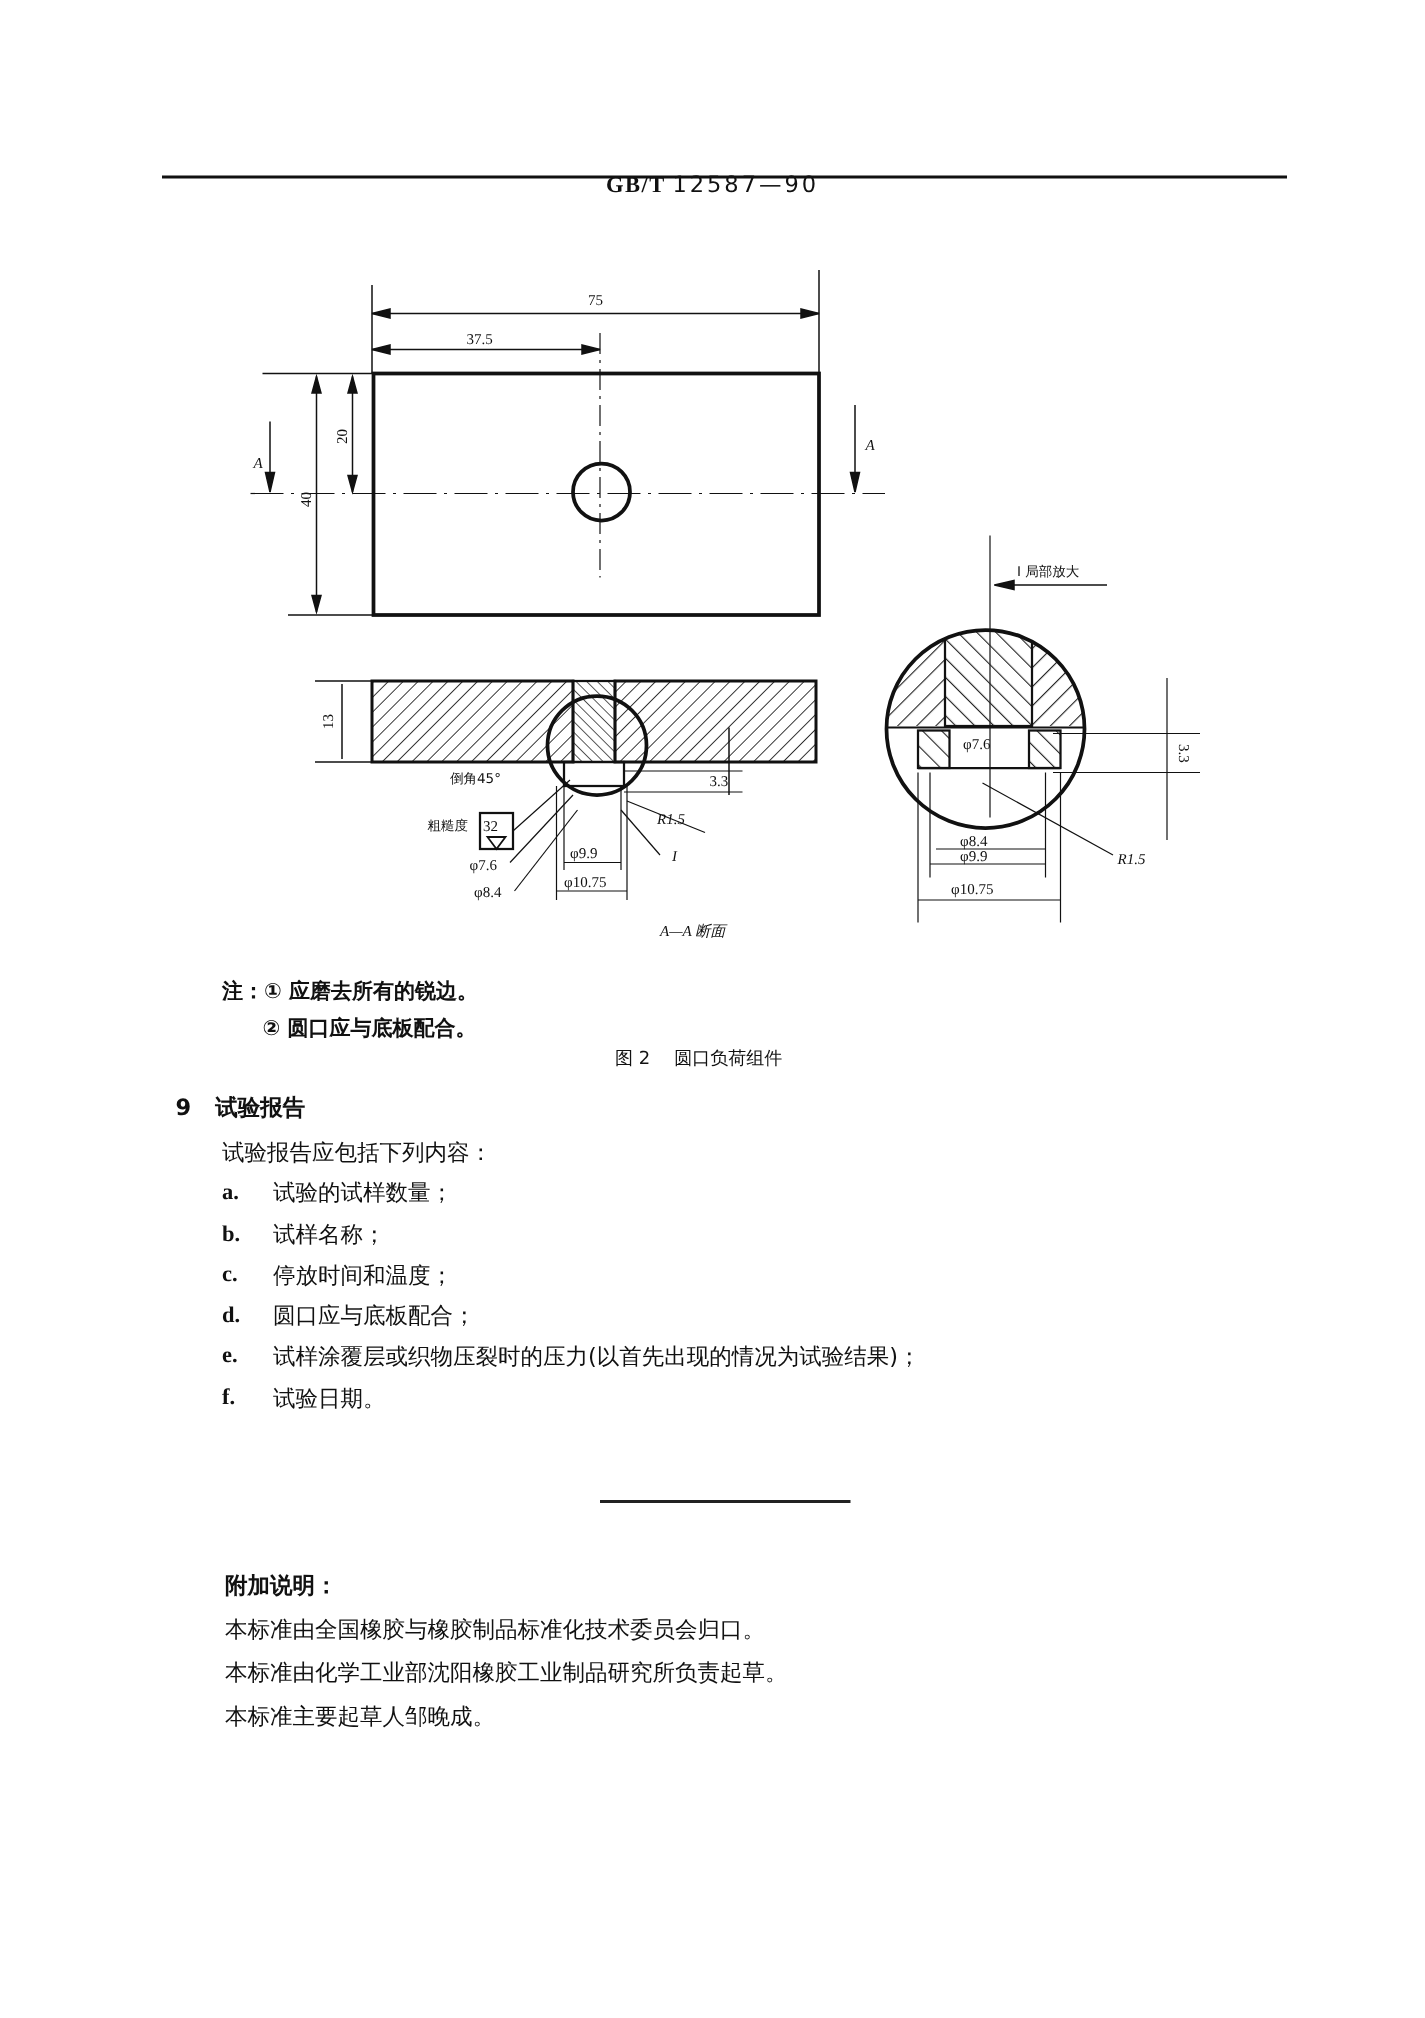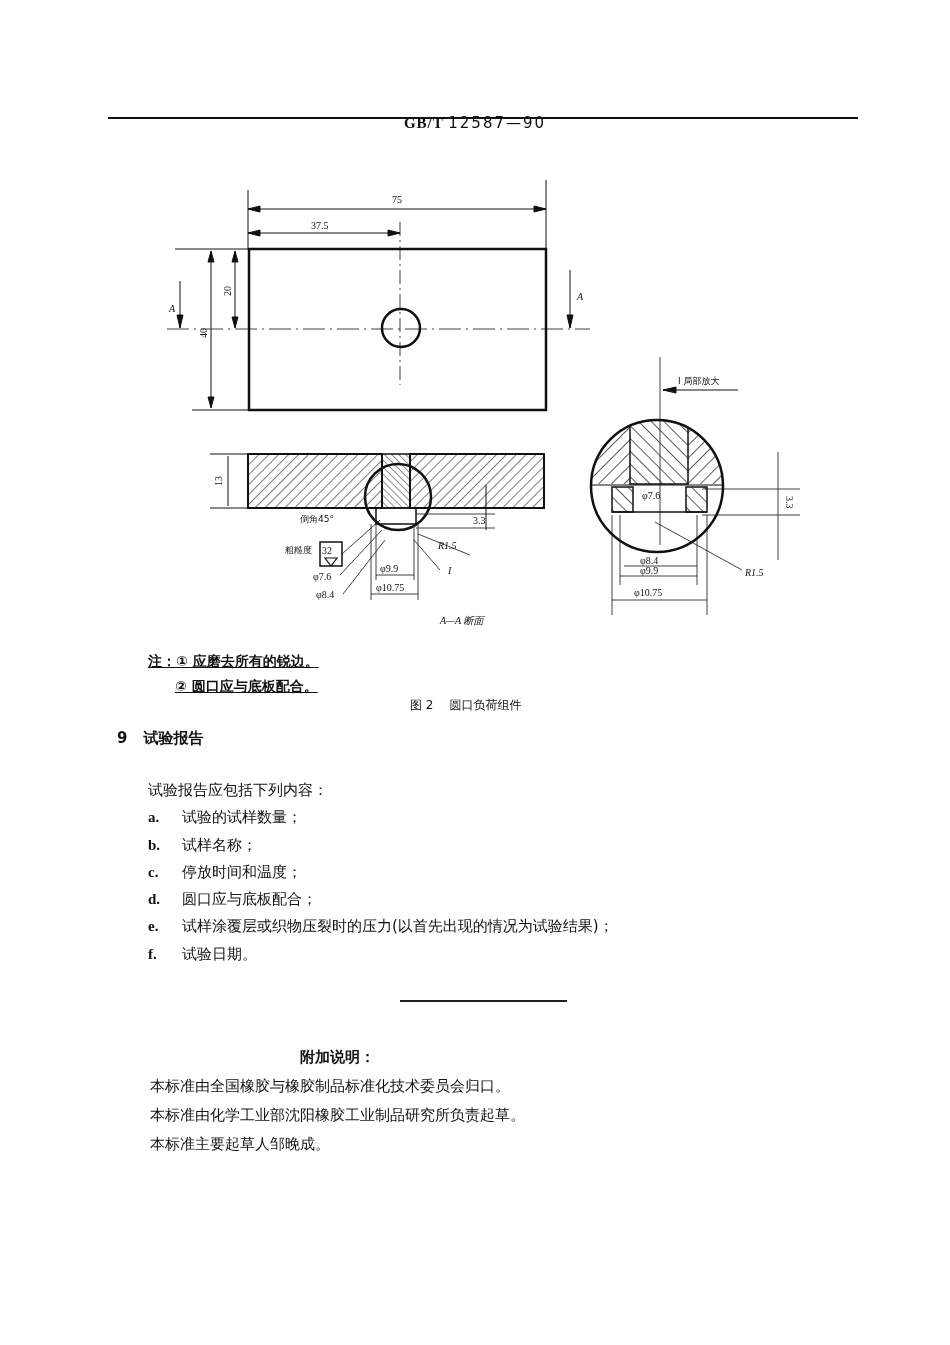--- a/index.html
+++ b/index.html
@@ -4,35 +4,35 @@
   <style>
     html, body { margin: 0; padding: 0; background: #ffffff; }
     body { width: 950px; height: 1345px; position: relative; overflow: hidden;
            font-family: "DejaVu Serif", "Liberation Serif", serif; color: #111; }
     .header { position: absolute; left: 0; top: 88px; width: 950px; text-align: center;
               font-family: "Liberation Serif", serif; font-weight: bold; font-size: 15px; letter-spacing: 1px; margin-top: 26px; }
     .header .num { font-family: "DejaVu Sans", sans-serif; font-weight: normal; letter-spacing: 2px; }
     .rule { position: absolute; left: 108px; top: 117px; width: 750px; height: 2px; background: #111; }
     svg.fig { position: absolute; left: 0; top: 0; }
     .notes { position: absolute; left: 148px; top: 649px; font-size: 14px; line-height: 25px; font-weight: bold;
-             font-family: "DejaVu Sans", sans-serif; text-decoration: underline; }
+             font-family: "DejaVu Sans", sans-serif; }
     .notes .l2 { padding-left: 27px; }
     .caption { position: absolute; left: 410px; top: 697px; font-size: 12px; font-family: "DejaVu Sans", sans-serif; }
     .caption span + span { margin-left: 16px; }
     .sec { position: absolute; left: 117px; top: 729px; font-size: 15px; font-weight: bold;
            font-family: "DejaVu Sans", sans-serif; }
     .sec .n { margin-right: 16px; }
-    .body-text { position: absolute; left: 148px; top: 777px; font-size: 15px; line-height: 27.3px;
+    .body-text { position: absolute; left: 148px; top: 755px; font-size: 15px; line-height: 27.3px;
                  font-family: "DejaVu Sans", sans-serif; }
     .body-text .li { display: flex; }
     .body-text .lbl { width: 34px; font-weight: bold; font-family: "Liberation Serif", serif; }
     .sep { position: absolute; left: 400px; top: 1000px; width: 167px; height: 2px; background: #222; }
     .addl { position: absolute; left: 150px; top: 1043px; font-size: 15px; line-height: 29px;
             font-family: "DejaVu Sans", sans-serif; }
-    .addl .ttl { font-weight: bold; text-align: center; }
+    .addl .ttl { font-weight: bold; }
   </style>
 </head>
 <body>
 
 <div class="header">
   <span>GB/T</span>
   <span class="num">12587—90</span>
 </div>
 <div class="rule"></div>
 

